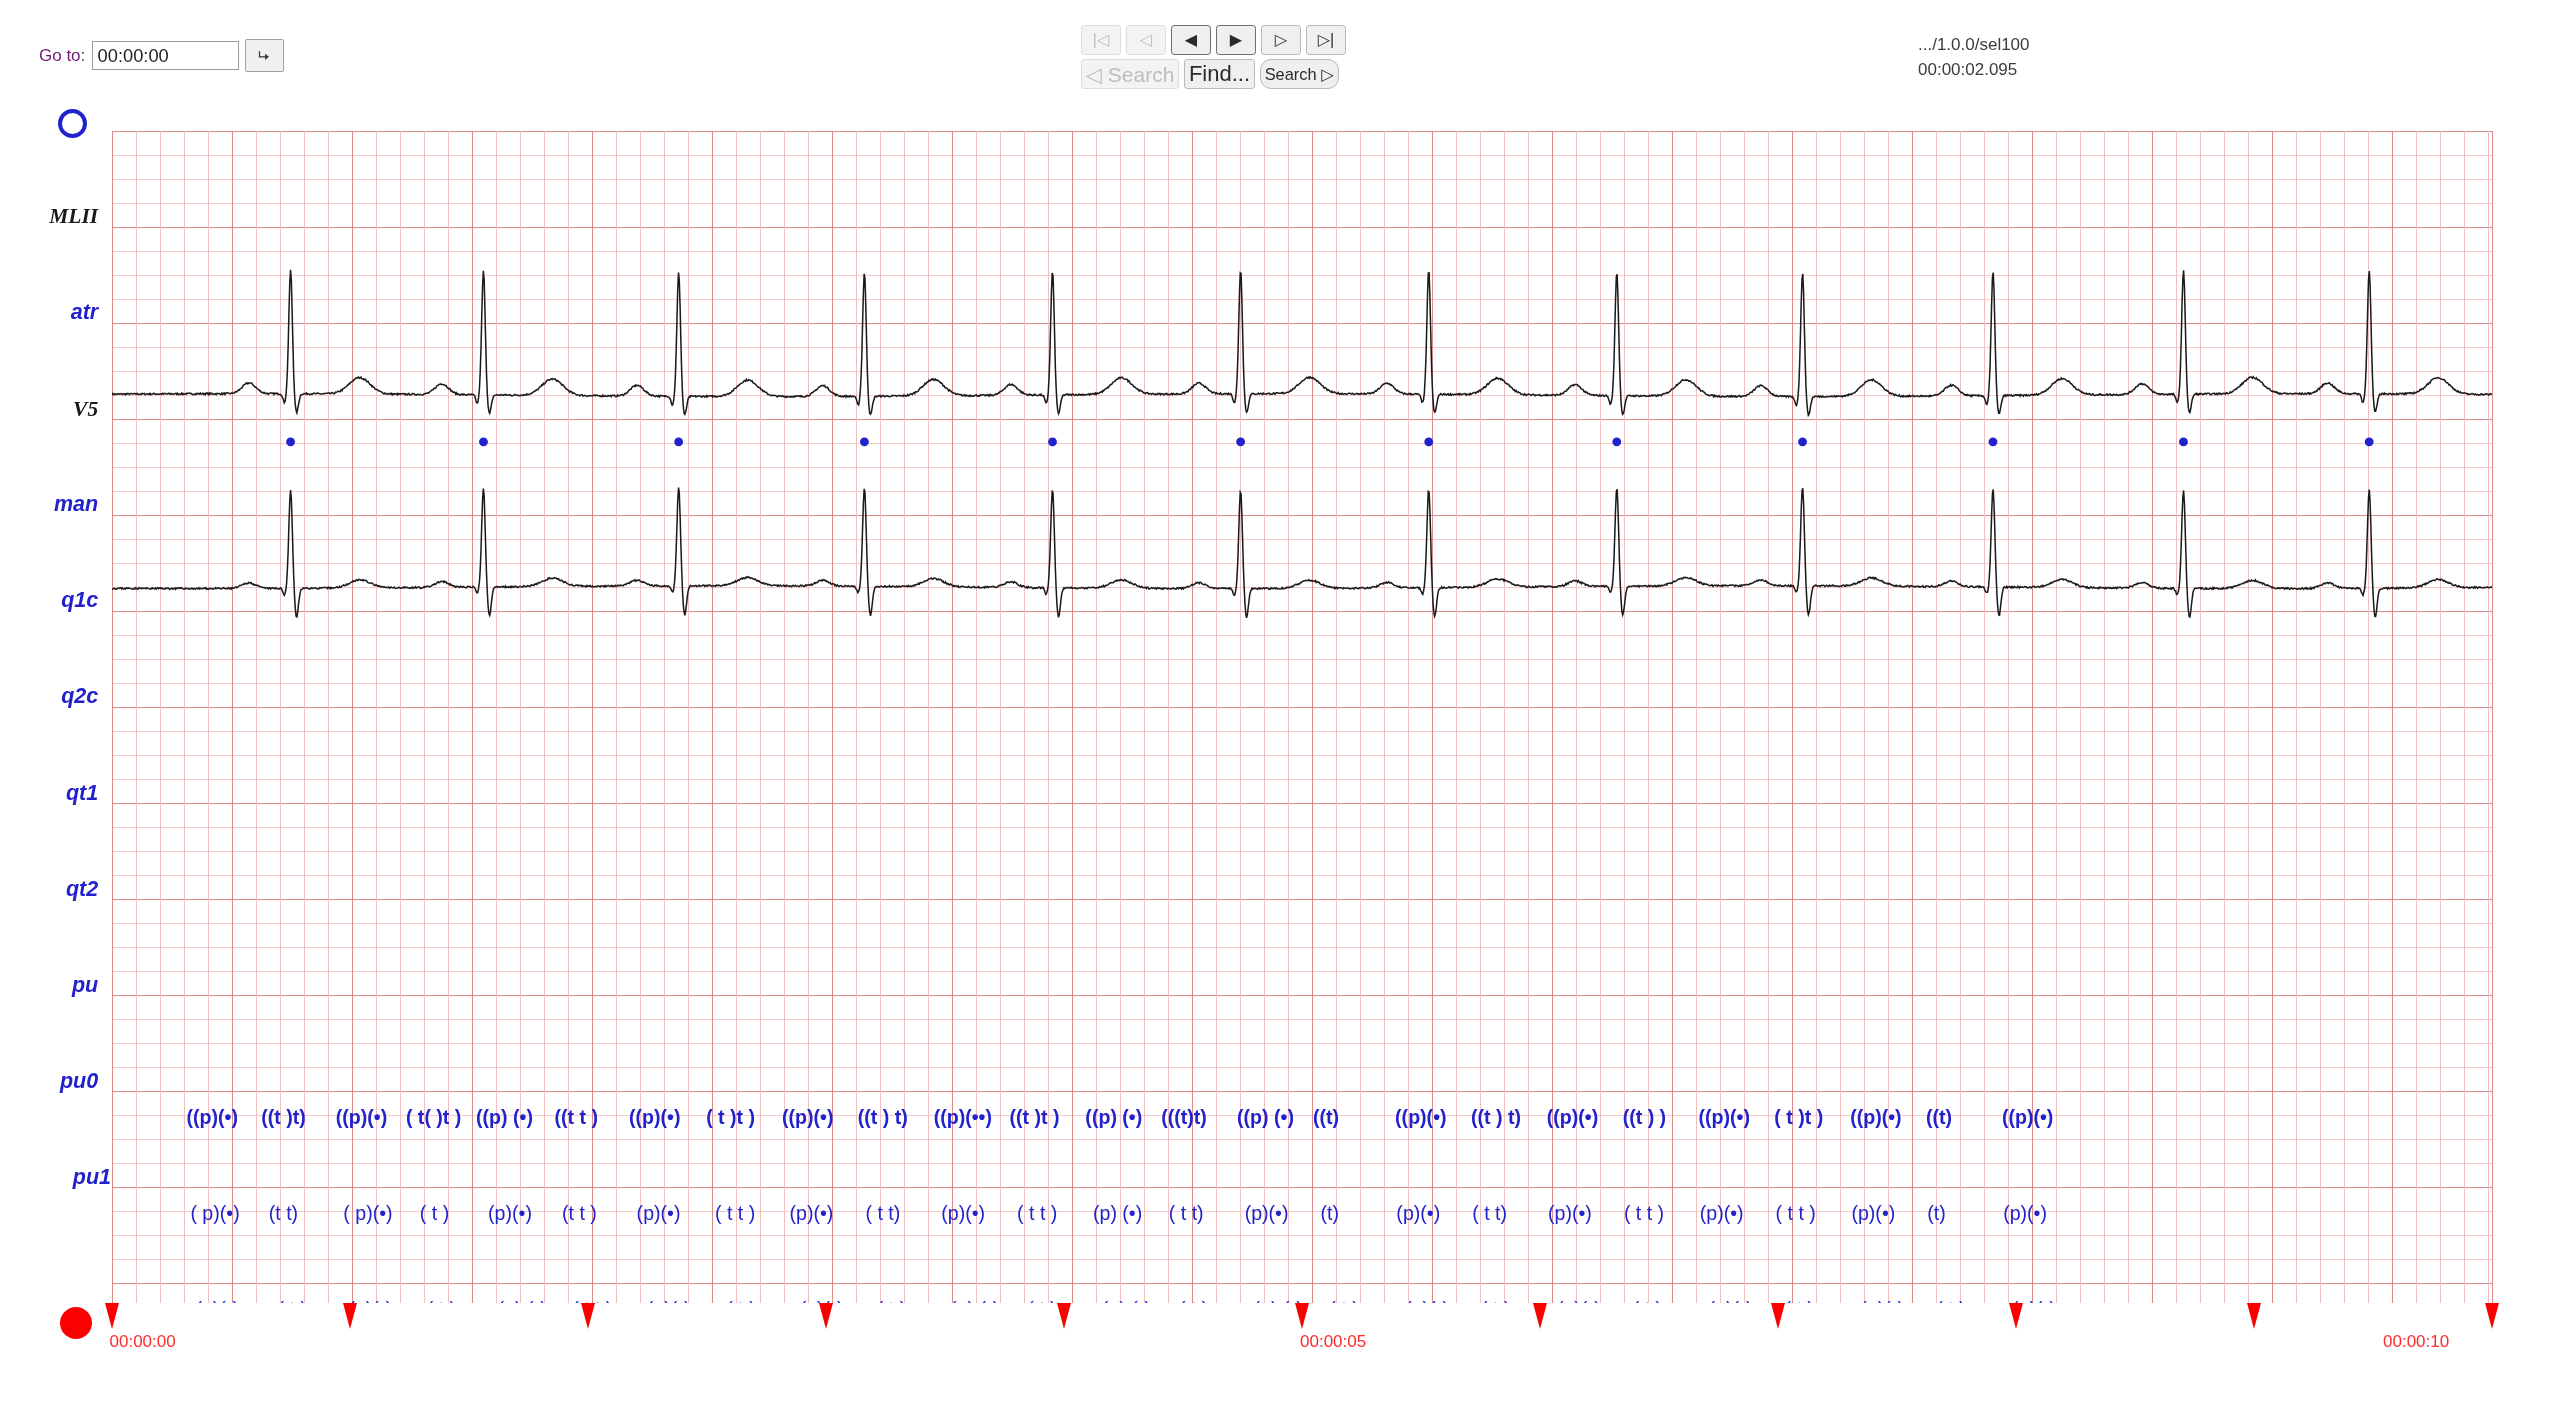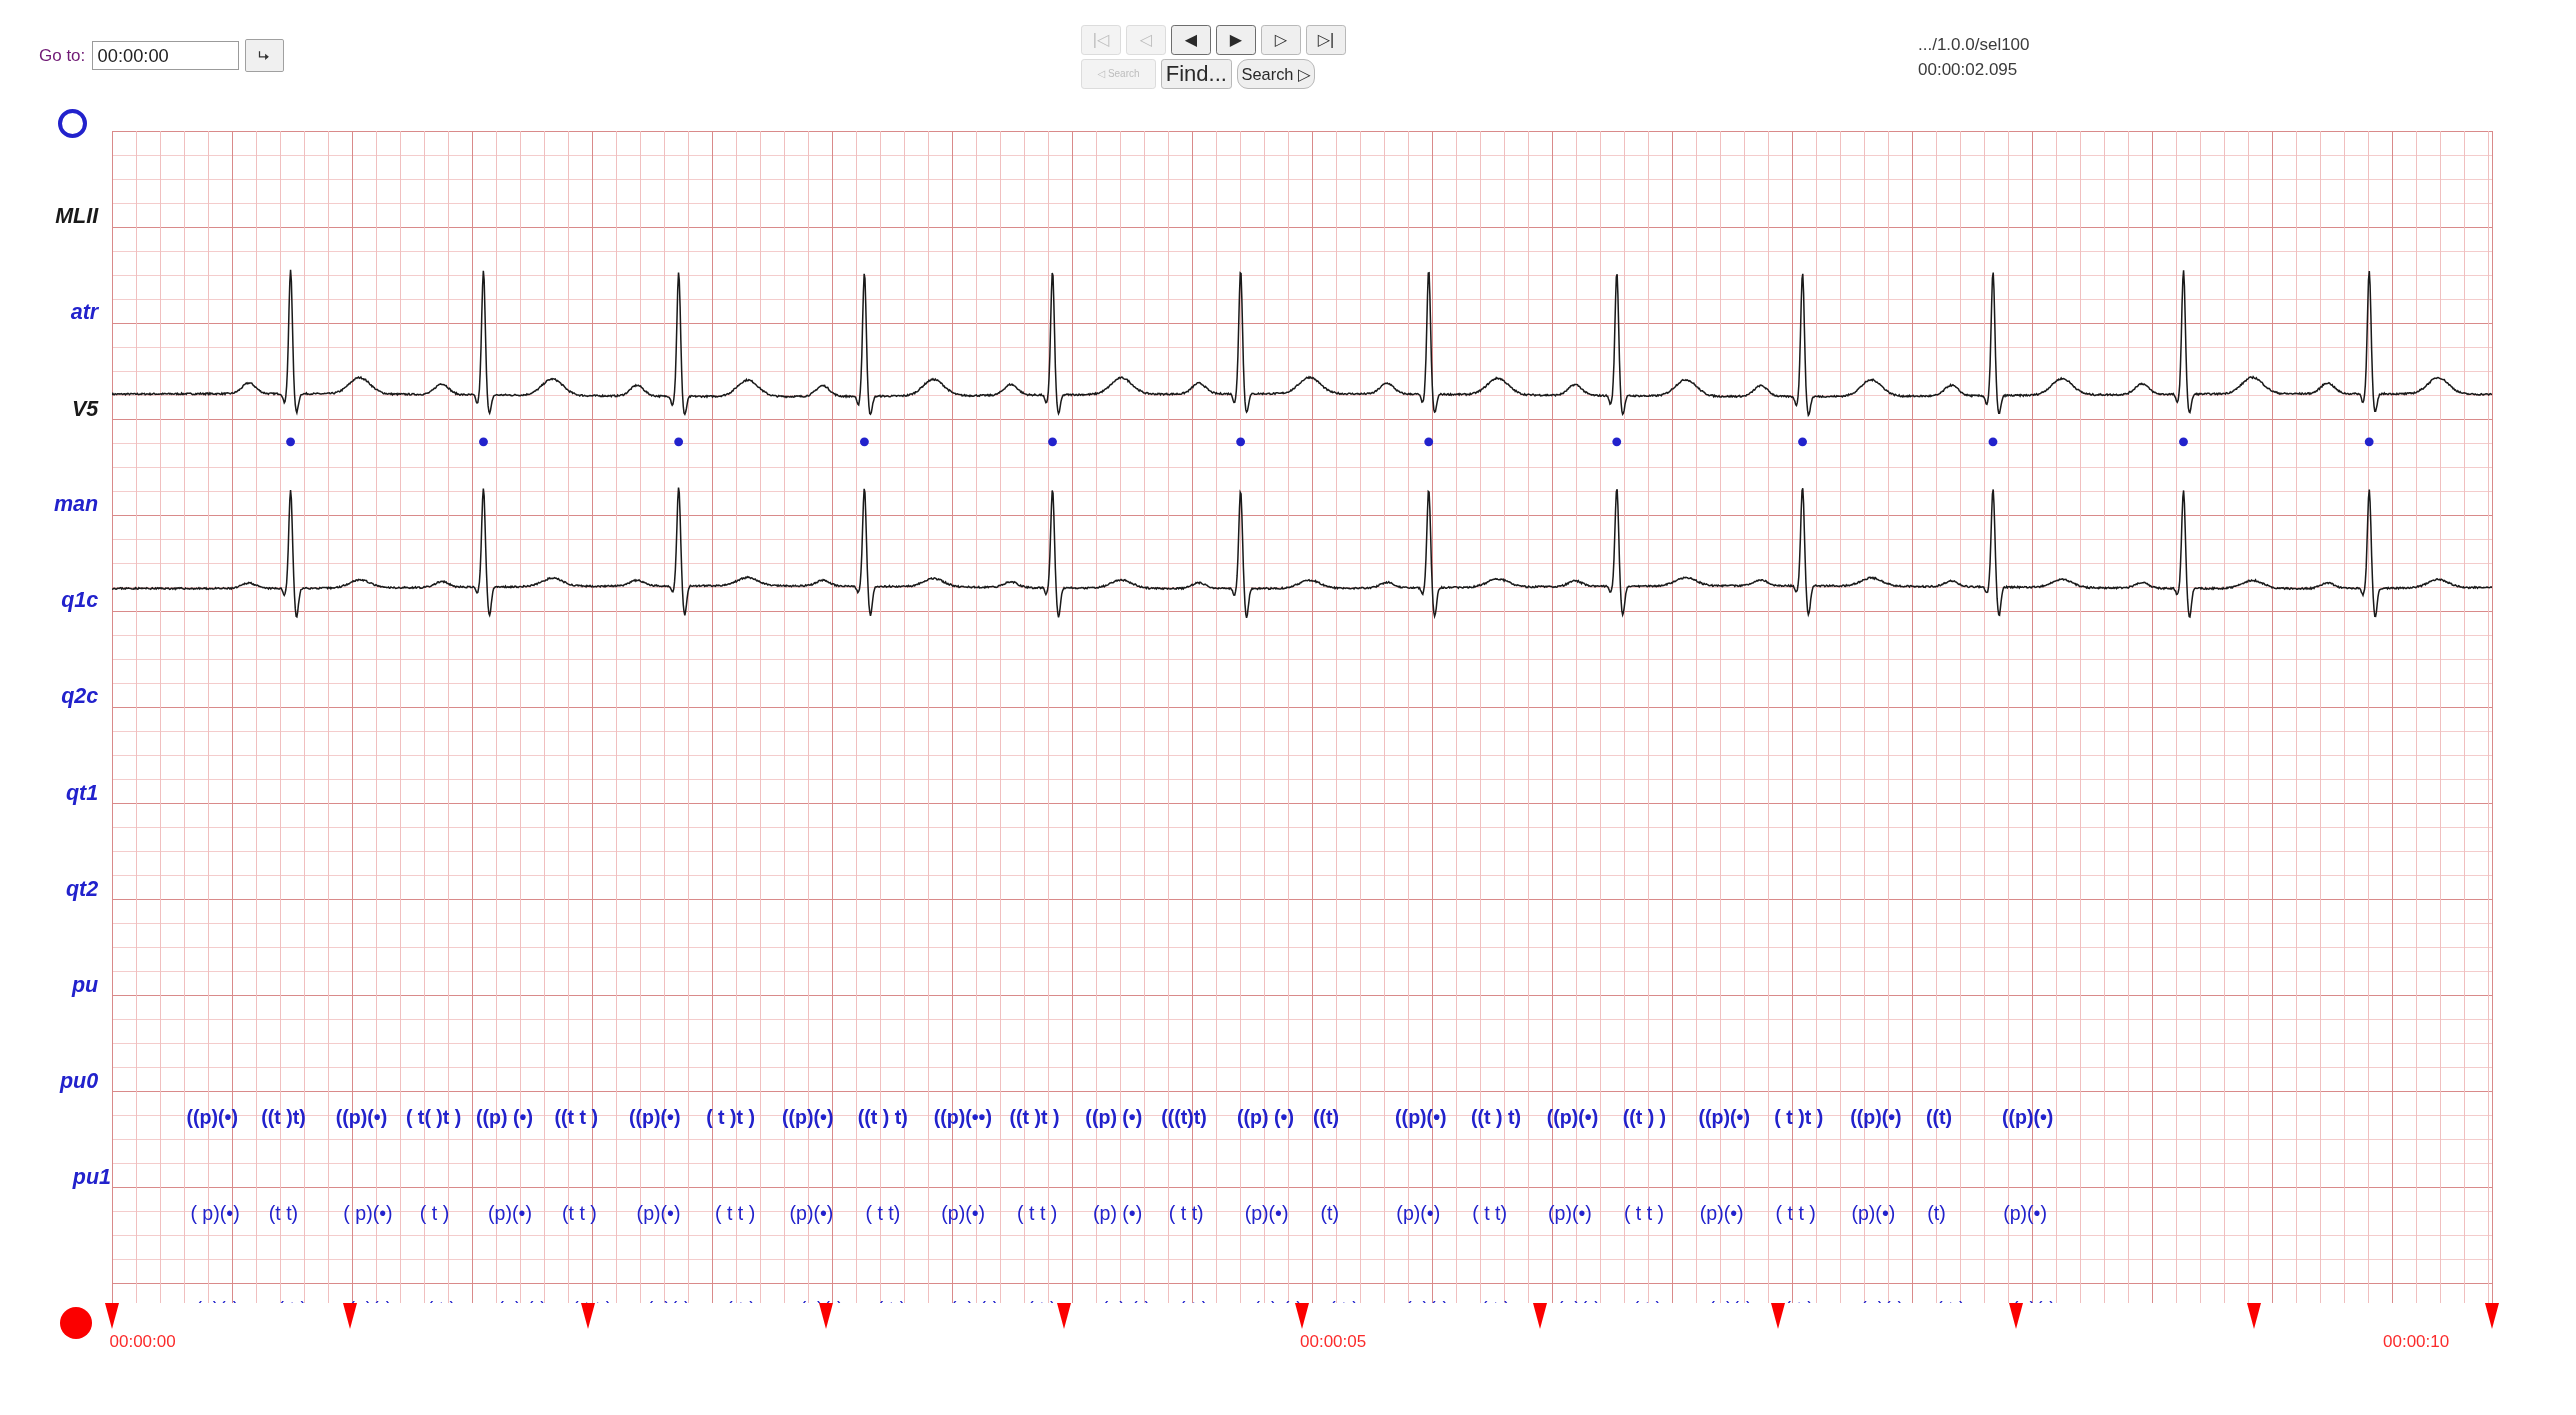--- a/index.html
+++ b/index.html
@@ -33,21 +33,21 @@
   .navrow.second{margin-top:4.4px;gap:5px;justify-content:flex-start;}
   .nbtn{
     min-width:40px;height:30px;box-sizing:border-box;
     border:1.3px solid #b8b8b8;background:#efefef;border-radius:3.2px;
     display:flex;align-items:center;justify-content:center;
     font-size:16px;color:#2a2a2a;cursor:pointer;padding:0 3.8px;
     line-height:1;
   }
   .nbtn.strong{border-color:#6d6d6d;border-width:1.3px;}
   .nbtn.disabled{color:#bdbdbd;border-color:#dcdcdc;background:#f3f3f3;cursor:default;}
-  .nbtn.wide{min-width:75px;font-size:10px;}
+  .nbtn.wide{min-width:75px;font-size:21px;}
   .nbtn.wide2{min-width:66px;font-size:22px;}
   .nbtn.wide3{min-width:78px;font-size:16.4px;border-radius:11px;}
 
   .recinfo{position:absolute;left:1918px;top:33px;font-size:17px;color:#3b3b3b;line-height:1.45;}
 
   
   #chart{
     position:absolute;left:112px;top:131px;
     width:2381px;height:1172px;
     background:#ffffff;
@@ -69,21 +69,21 @@
   
   #plot{position:absolute;left:0;top:0;width:2381px;height:1172px;}
 
   
   .chlabel{
     position:absolute;text-align:right;width:95px;
     font-family:"Liberation Sans", sans-serif;
     font-style:italic;font-weight:bold;font-size:21.5px;
     white-space:nowrap;
   }
-  .chlabel.sig{color:#1a1a1a;}
+  .chlabel.sig{color:#1a1a1a;font-family:Liberation Serif, serif;}
   .chlabel.ann{color:#2222cc;}
 
   .ring{
     position:absolute;left:58px;top:109px;width:29px;height:29px;
     border:4.4px solid #2222cc;border-radius:50%;box-sizing:border-box;
   }
   .reddot{
     position:absolute;left:60px;top:1307px;width:32px;height:32px;
     border-radius:50%;background:#fb0000;
   }

